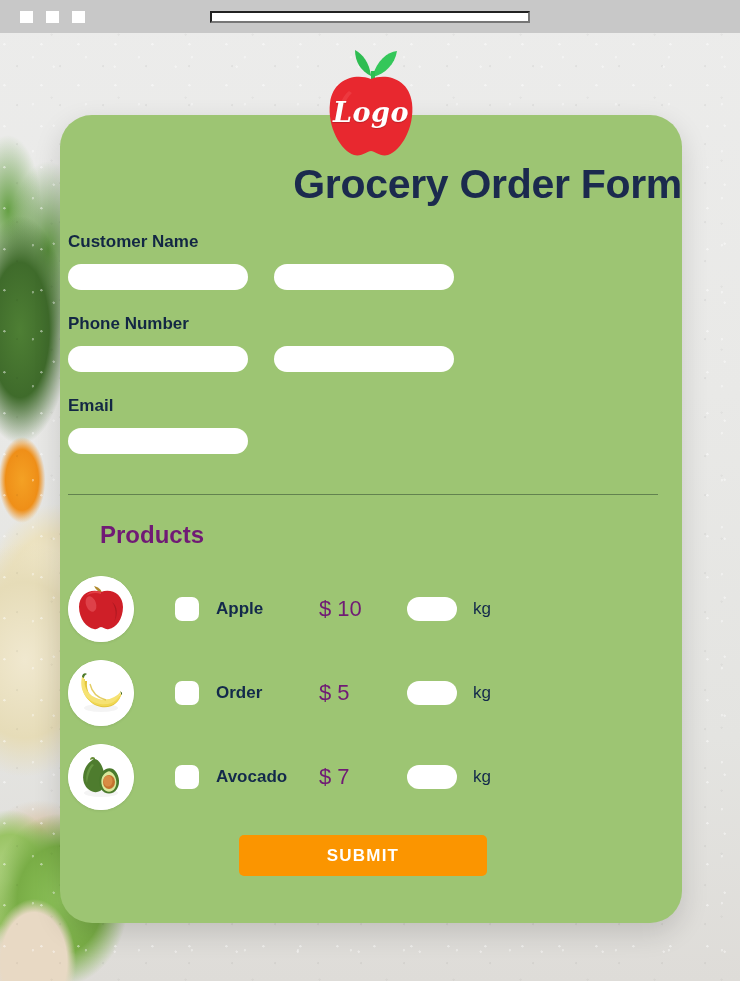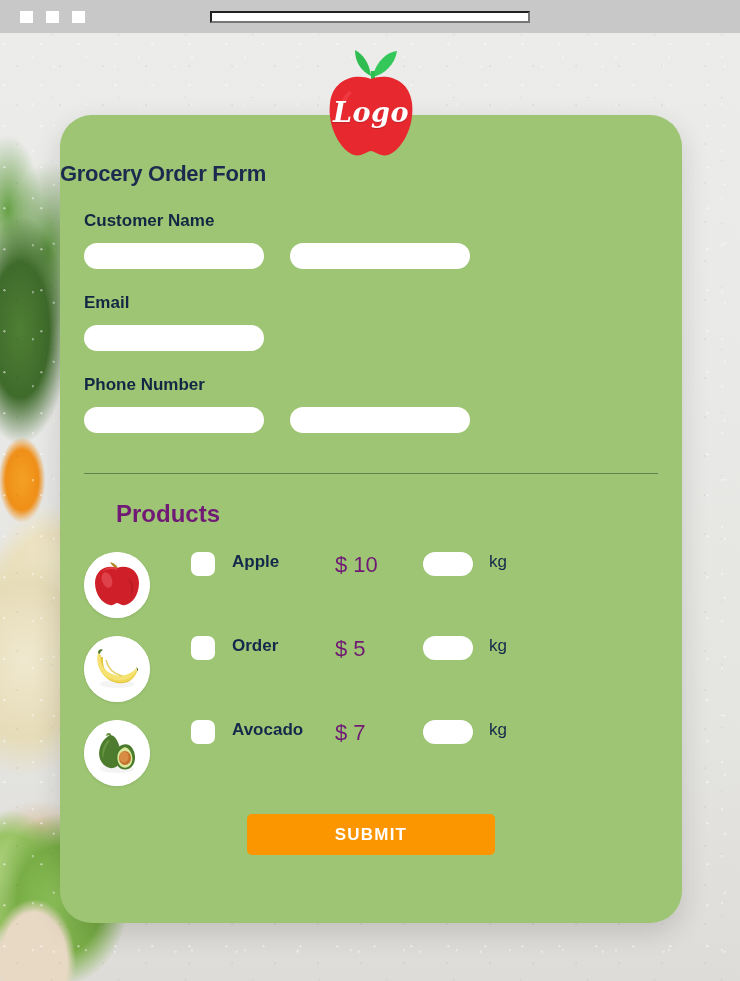--- a/index.html
+++ b/index.html
@@ -86,35 +86,35 @@
     font-style:italic;
     font-weight:bold;
     font-size:27px;
     color:#ffffff;
     letter-spacing:.5px;
     text-shadow:0 1px 1px rgba(0,0,0,.18);
   }
 
   
   .form-title {
-    text-align:left;
+    text-align:right;
     padding-top:46px;
-    font-size:22px;
+    font-size:41px;
     font-weight:bold;
     color:#1b2a4e;
     letter-spacing:-.3px;
   }
   .field-label {
     font-size:17px;
     font-weight:bold;
     color:#132744;
     margin-bottom:12px;
   }
 
-  .form-body { padding:0 24px 0 24px; }
+  .form-body { padding:0 24px 0 8px; }
 
   .field-group { margin-top:24px; padding-left:0; }
   .inputs-row { display:flex; gap:26px; }
   .text-input {
     height:26px;
     background:#ffffff;
     border:none;
     border-radius:13px;
     outline:none;
     padding:0 14px;
@@ -137,20 +137,21 @@
   .products-title {
     margin-top:26px;
     font-size:24px;
     font-weight:bold;
     color:#701a75;
     margin-left:32px;
   }
   .product-list { margin-top:24px; }
   .product-row {
     display:flex;
+    align-items:center;
     height:72px;
     margin-bottom:12px;
   }
   .thumb {
     width:66px; height:66px;
     border-radius:50%;
     background:#ffffff;
     flex:0 0 66px;
     position:relative;
     overflow:hidden;
@@ -258,31 +259,31 @@
 
       <div class="field-group">
         <div class="field-label">Customer Name</div>
         <div class="inputs-row">
           <input class="text-input input-a" type="text" placeholder="" style="">
           <input class="text-input input-b" type="text" placeholder="" style="">
         </div>
       </div>
 
       <div class="field-group">
-        <div class="field-label">Email</div>
-        <div class="inputs-row">
-          <input class="text-input input-a" type="text" placeholder="" style="">
-        </div>
-      </div>
-
-      <div class="field-group">
         <div class="field-label">Phone Number</div>
         <div class="inputs-row">
           <input class="text-input input-a" type="text" placeholder="" style="">
           <input class="text-input input-b" type="text" placeholder="" style="">
+        </div>
+      </div>
+
+      <div class="field-group">
+        <div class="field-label">Email</div>
+        <div class="inputs-row">
+          <input class="text-input input-a" type="text" placeholder="" style="">
         </div>
       </div>
 
       <div class="divider"></div>
 
       <div class="products-title">Products</div>
 
       <div class="product-list">
 
         <div class="product-row">

